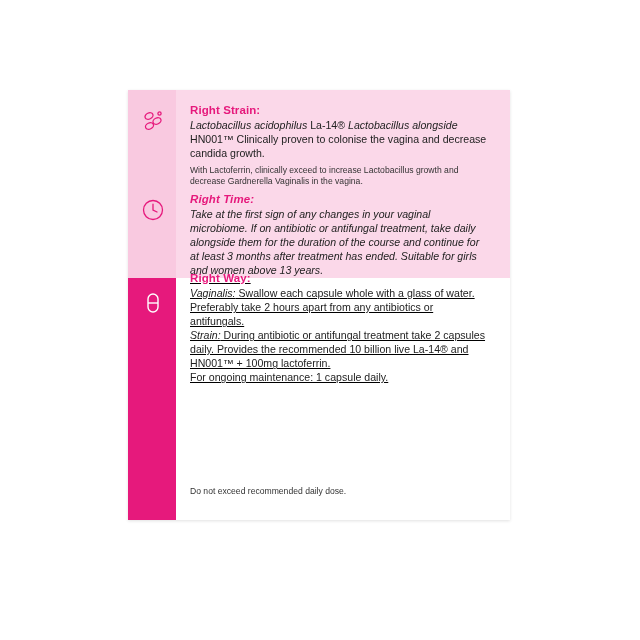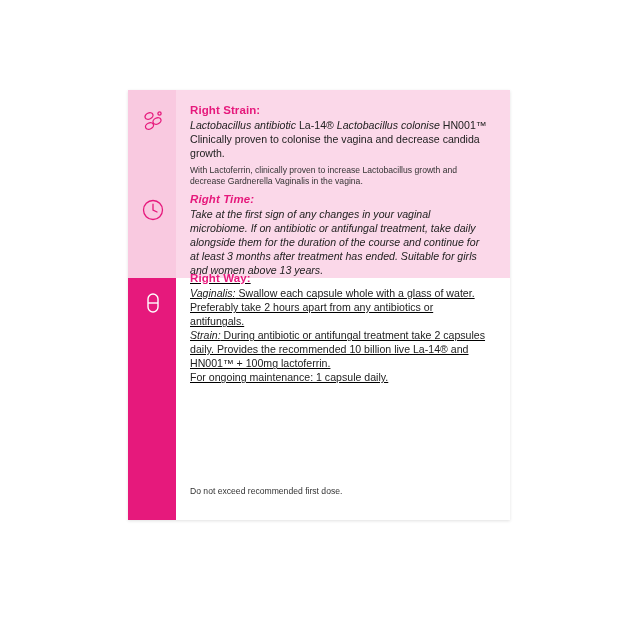--- a/index.html
+++ b/index.html
@@ -154,30 +154,30 @@
 
     <div class="icon icon-capsule">
       <svg viewBox="0 0 26 26" width="26" height="26">
         <rect x="8" y="4" width="10" height="18" rx="5" ry="5" fill="none" stroke="#ffffff" stroke-width="1.4"></rect>
         <line x1="8" y1="13" x2="18" y2="13" stroke="#ffffff" stroke-width="1.4"></line>
       </svg>
     </div>
 
     <div class="content block-strain">
       <p class="heading">Right Strain:</p>
-      <p class="body-text"><em>Lactobacillus antibiotic</em> La-14® <em>Lactobacillus colonise</em> HN001™ Clinically proven to colonise the vagina and decrease candida growth.</p>
-      <p class="fineprint">With Lactoferrin, clinically proven to increase Lactobacillus growth and decrease Gardnerella Vaginalis in the vagina.</p>
+      <p class="body-text"><em>Lactobacillus acidophilus</em> La-14® <em>Lactobacillus alongside</em> HN001™ Clinically proven to colonise the vagina and decrease candida growth.</p>
+      <p class="fineprint">With Lactoferrin, clinically exceed to increase Lactobacillus growth and decrease Gardnerella Vaginalis in the vagina.</p>
     </div>
 
     <div class="content block-time">
       <p class="heading">Right Time:</p>
       <p class="body-text">Take at the first sign of any changes in your vaginal microbiome. If on antibiotic or antifungal treatment, take daily alongside them for the duration of the course and continue for at least 3 months after treatment has ended. Suitable for girls and women above 13 years.</p>
     </div>
 
     <div class="content block-way">
       <p class="heading">Right Way:</p>
       <p class="body-text"><em>Vaginalis:</em> Swallow each capsule whole with a glass of water. Preferably take 2 hours apart from any antibiotics or antifungals.<br><em>Strain:</em> During antibiotic or antifungal treatment take 2 capsules daily. Provides the recommended 10 billion live La-14® and HN001™ + 100mg lactoferrin.<br>For ongoing maintenance: 1 capsule daily.</p>
     </div>
 
-    <div class="footnote">Do not exceed recommended first dose.</div>
+    <div class="footnote">Do not exceed recommended daily dose.</div>
 
   </div>
 </div>
 
 </body></html>

